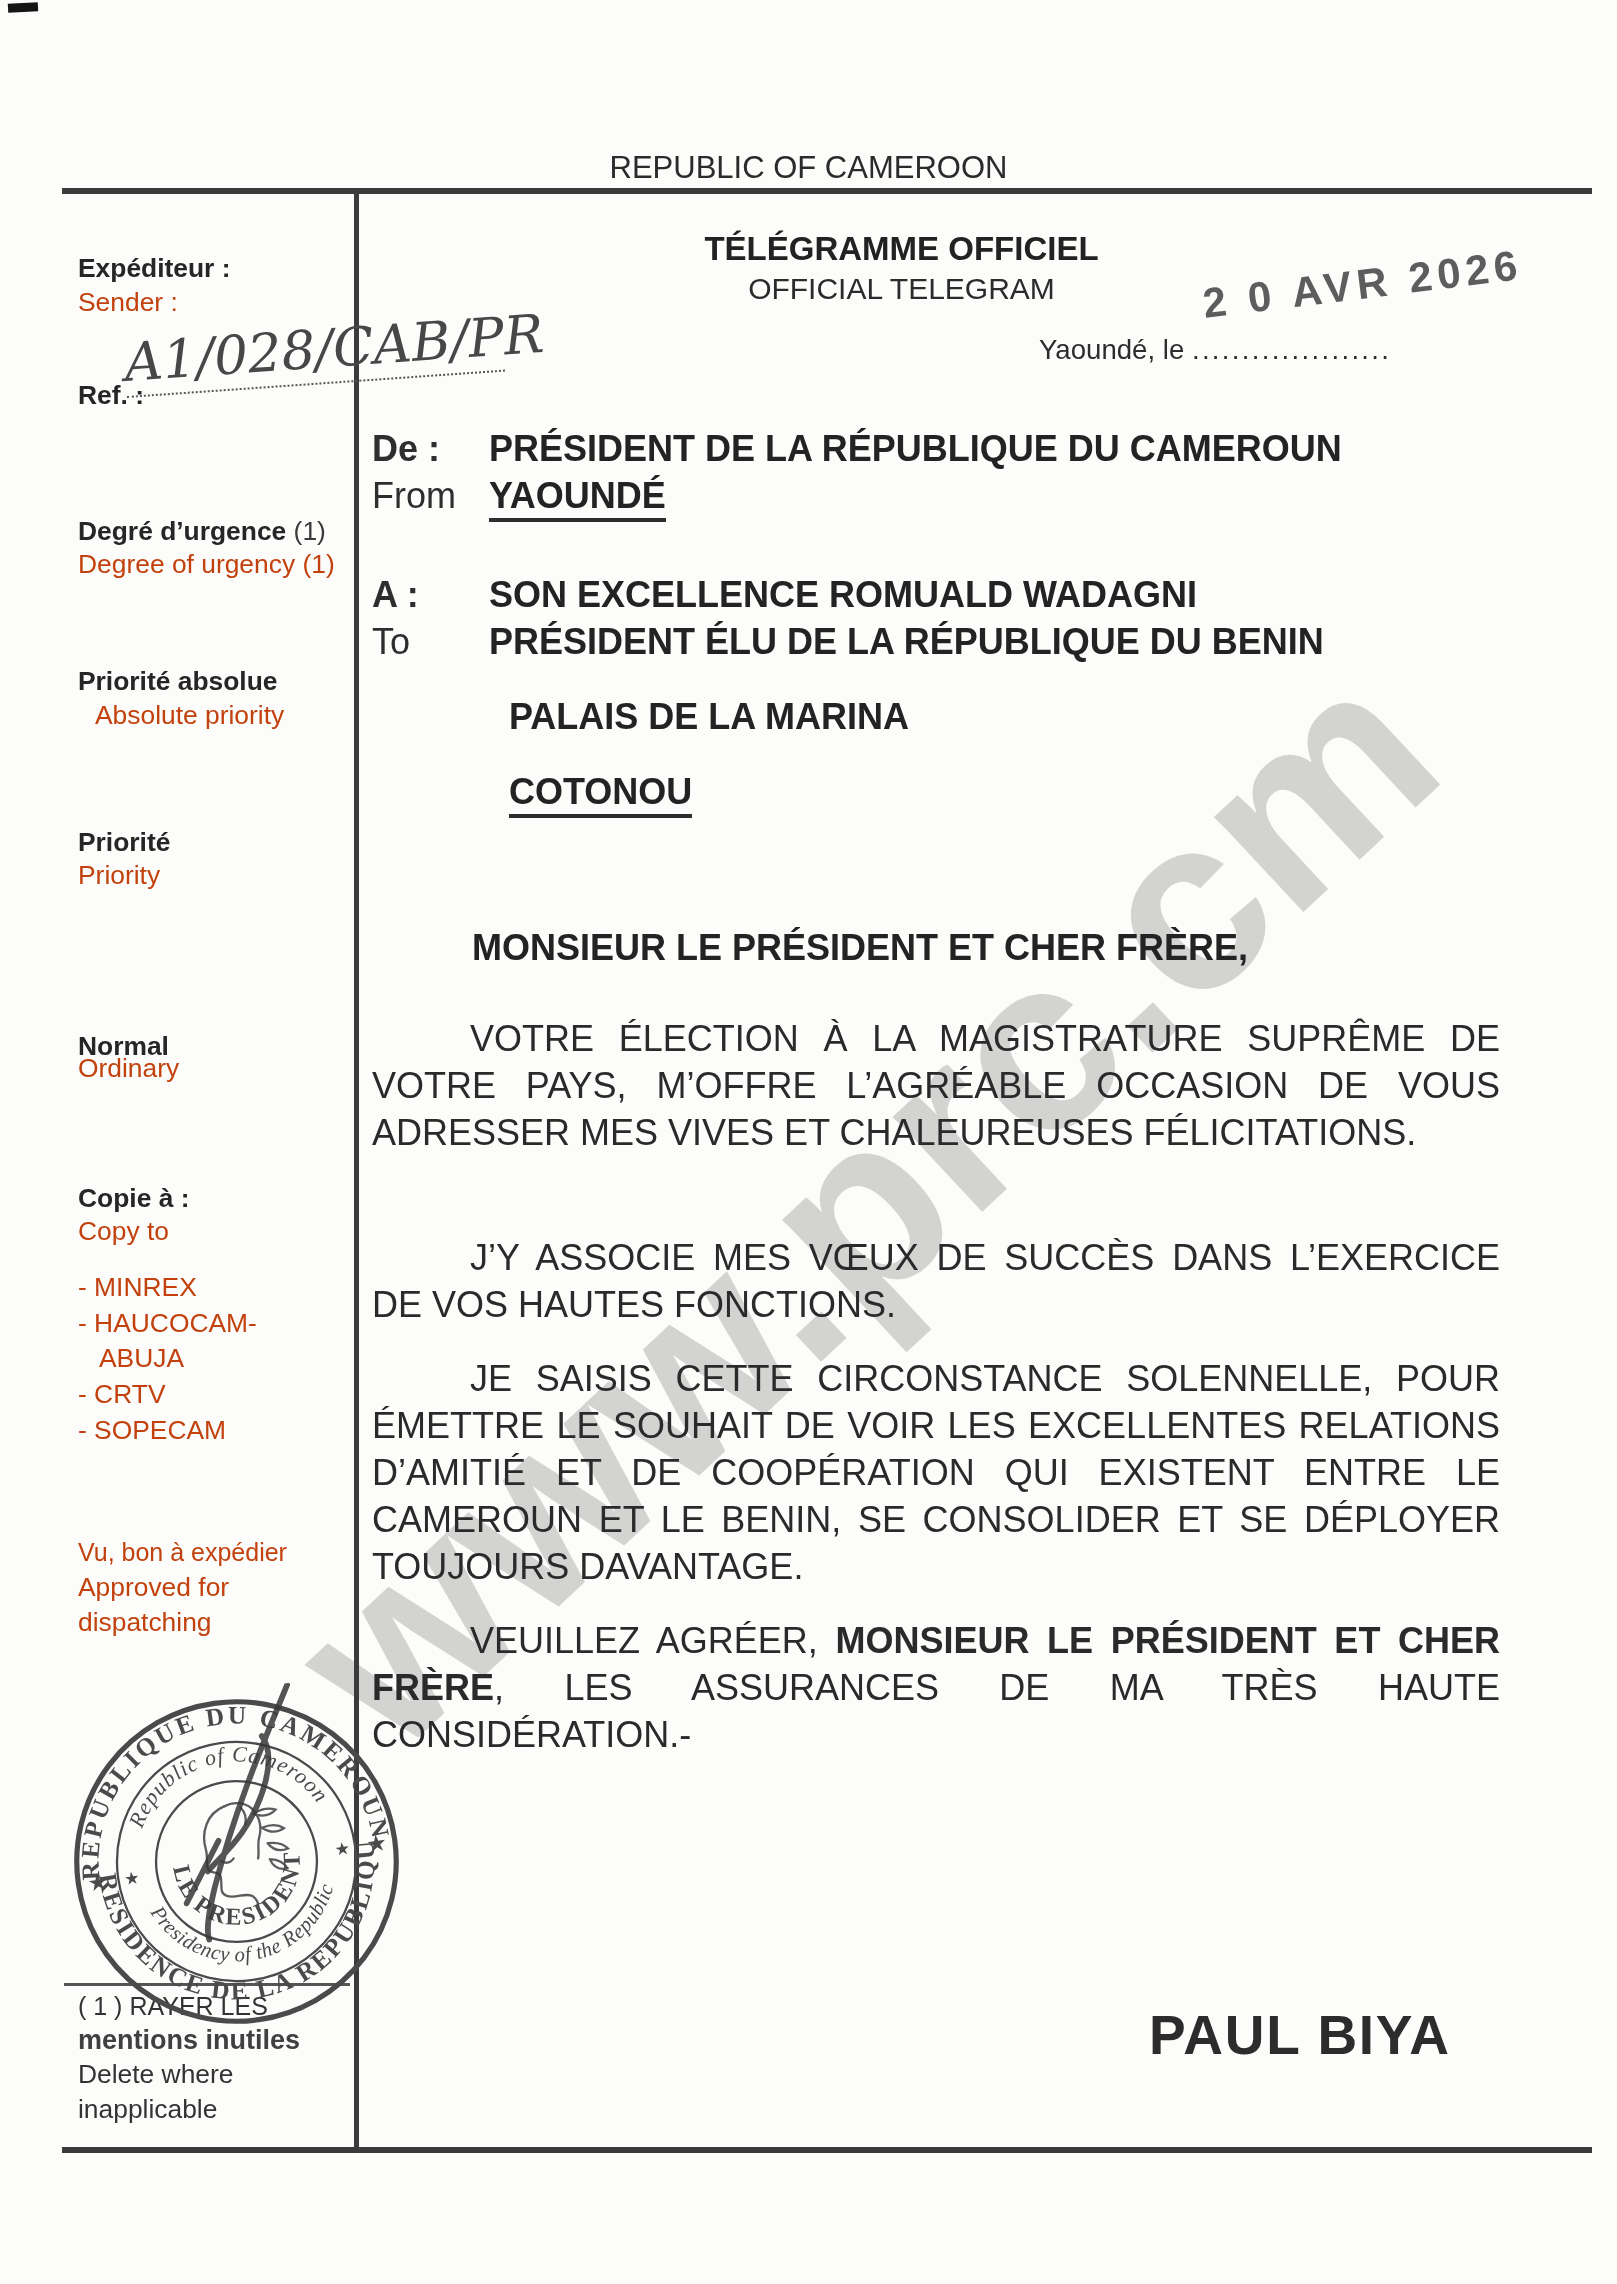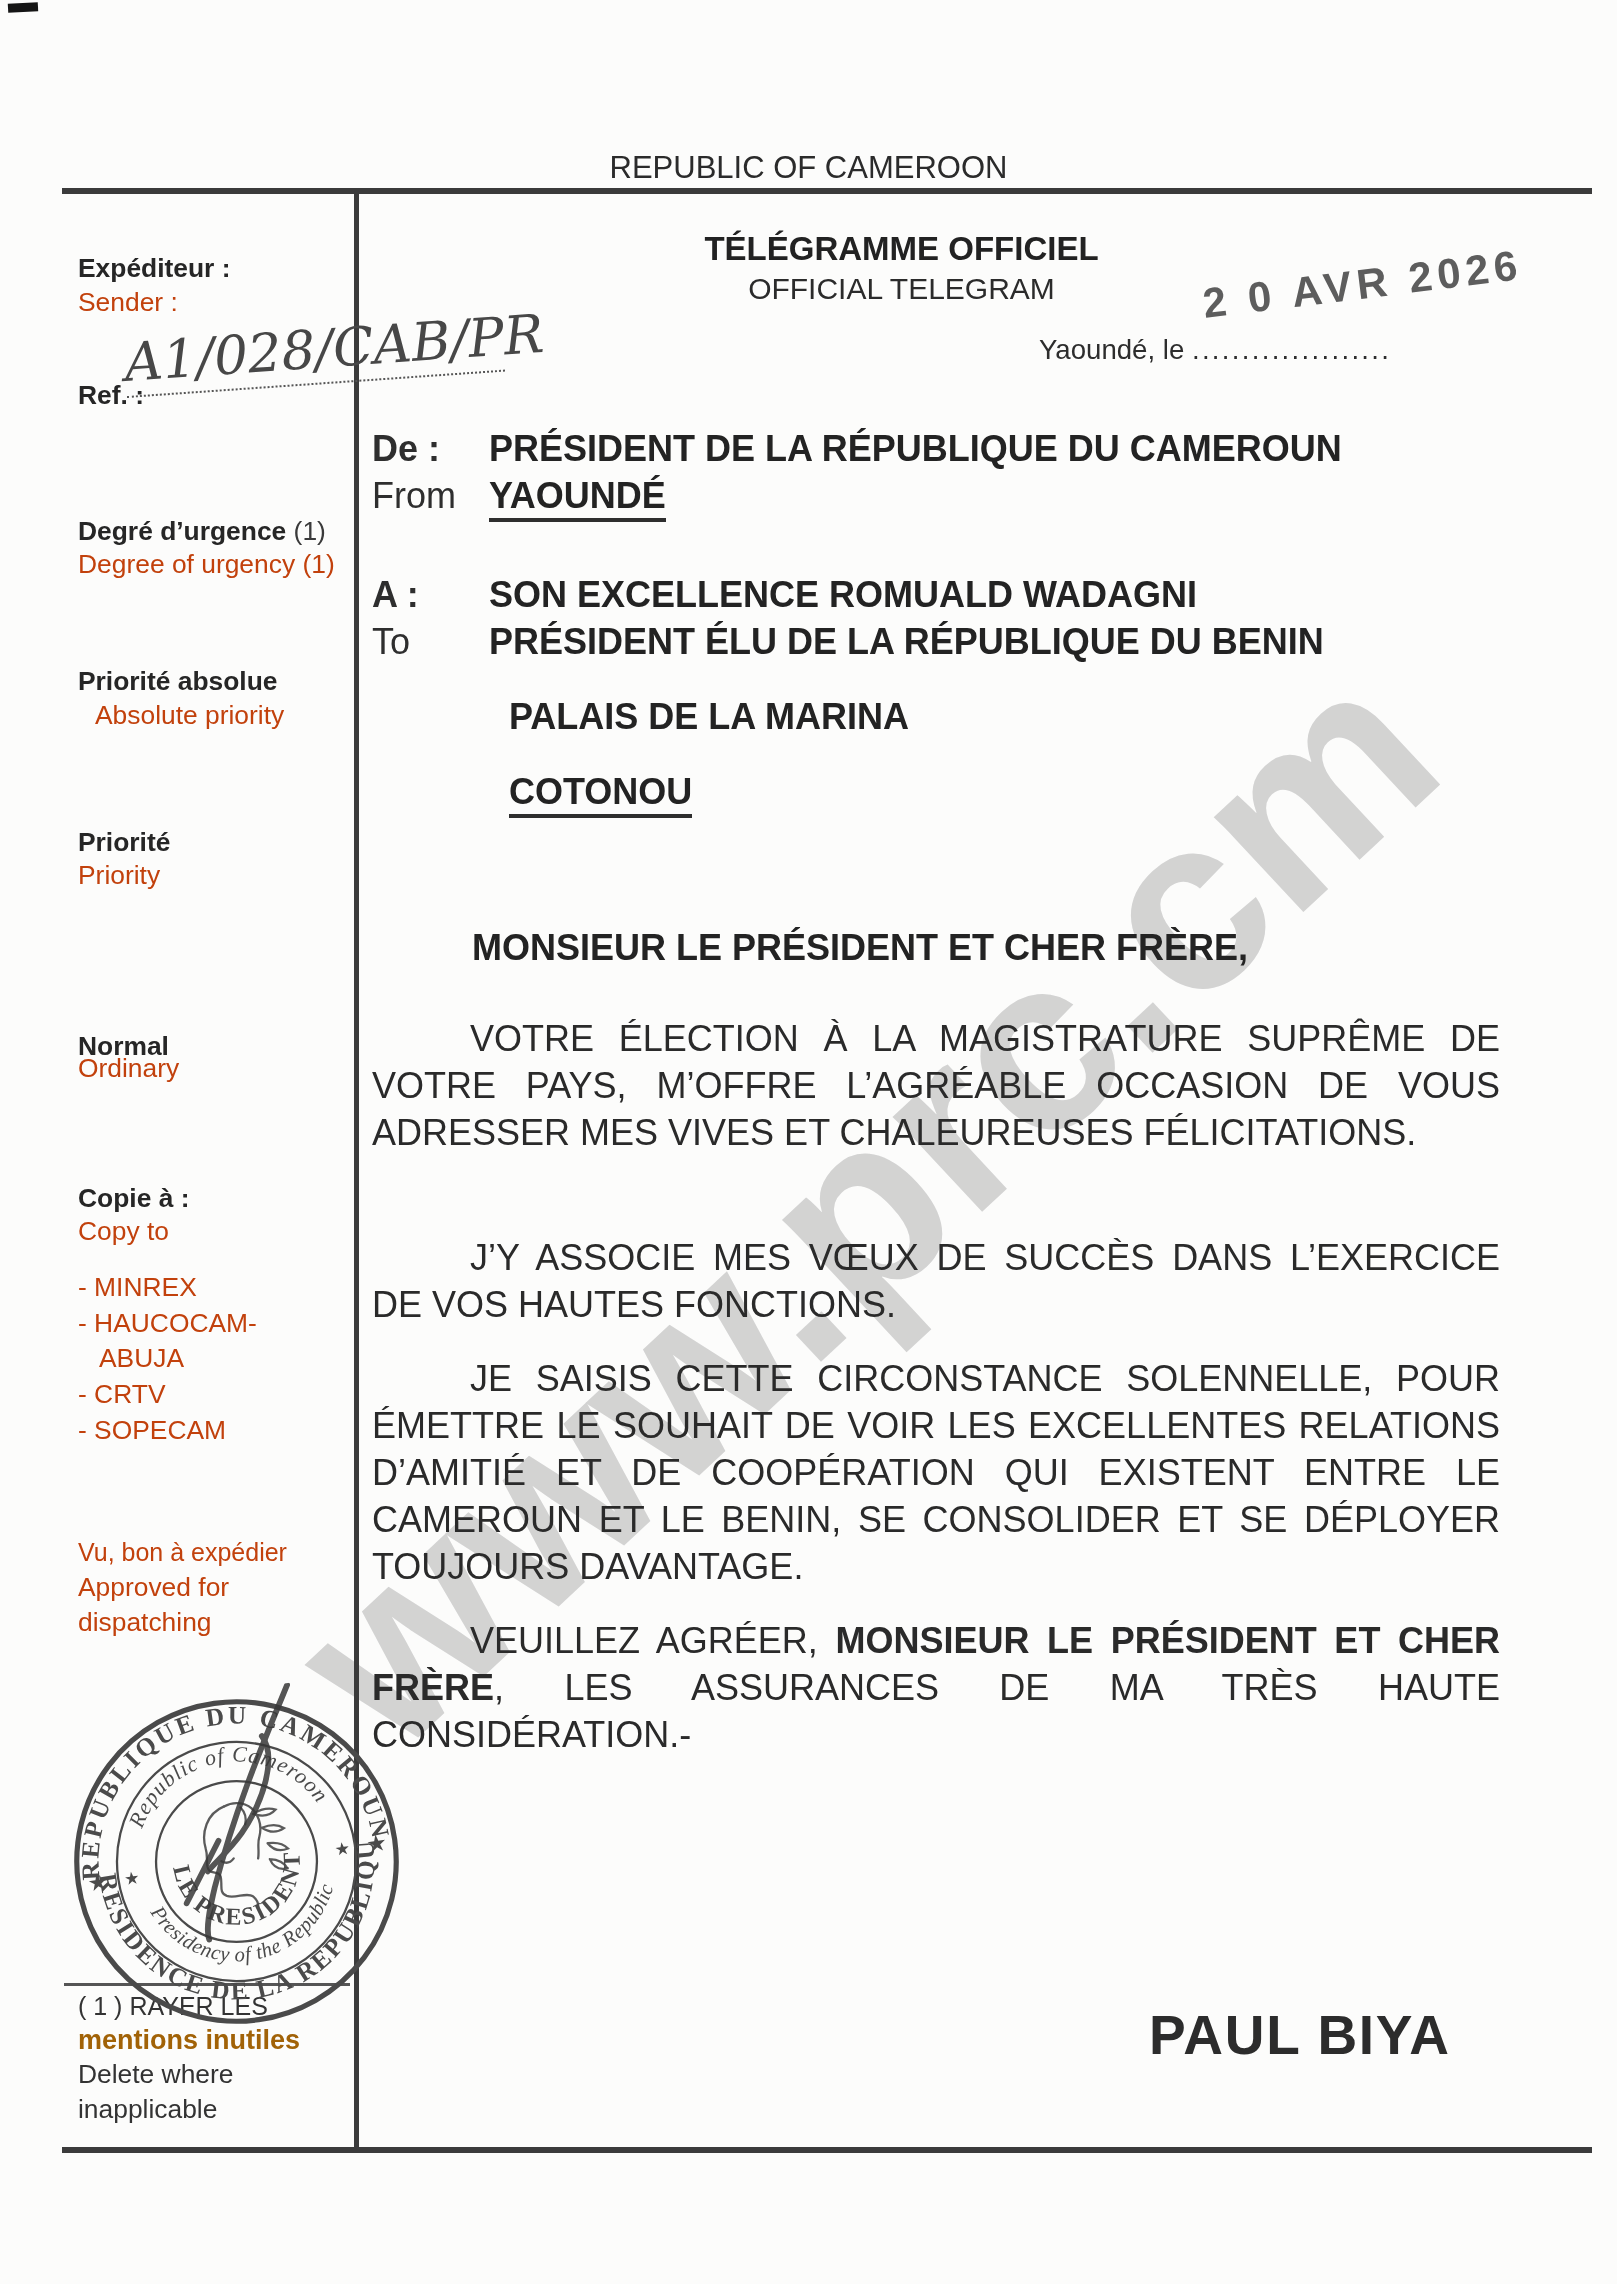--- a/index.html
+++ b/index.html
@@ -118,21 +118,21 @@
   <div class="abs sb sb-r" style="top:1343px;left:99px;">ABUJA</div>
   <div class="abs sb sb-r" style="top:1379px;">- CRTV</div>
   <div class="abs sb sb-r" style="top:1415px;">- SOPECAM</div>
 
   <div class="abs sb sb-r" style="top:1538px;font-size:25px;">Vu, bon à expédier</div>
   <div class="abs sb sb-r" style="top:1572px;">Approved for</div>
   <div class="abs sb sb-r" style="top:1607px;">dispatching</div>
 
   <div class="rule-h" style="left:64px;top:1983px;width:286px;height:2.9px;background:#555;"></div>
   <div class="abs fn" style="top:1992px;font-size:25px;">( 1 ) RAYER LES</div>
-  <div class="abs fn bold" style="top:2025px;font-size:27px;color:#a16207;">mentions inutiles</div>
+  <div class="abs fn bold" style="top:2025px;font-size:27px;color:#404040;">mentions inutiles</div>
   <div class="abs fn" style="top:2059px;">Delete where</div>
   <div class="abs fn" style="top:2094px;">inapplicable</div>
 
   <div class="abs lab bold" style="top:428px;">De :</div>
   <div class="abs val" style="top:428px;">PRÉSIDENT DE LA RÉPUBLIQUE DU CAMEROUN</div>
   <div class="abs lab" style="top:475px;">From</div>
   <div class="abs val" style="top:475px;"><span class="und">YAOUNDÉ</span></div>
 
   <div class="abs lab bold" style="top:574px;">A :</div>
   <div class="abs val" style="top:574px;">SON EXCELLENCE ROMUALD WADAGNI</div>

